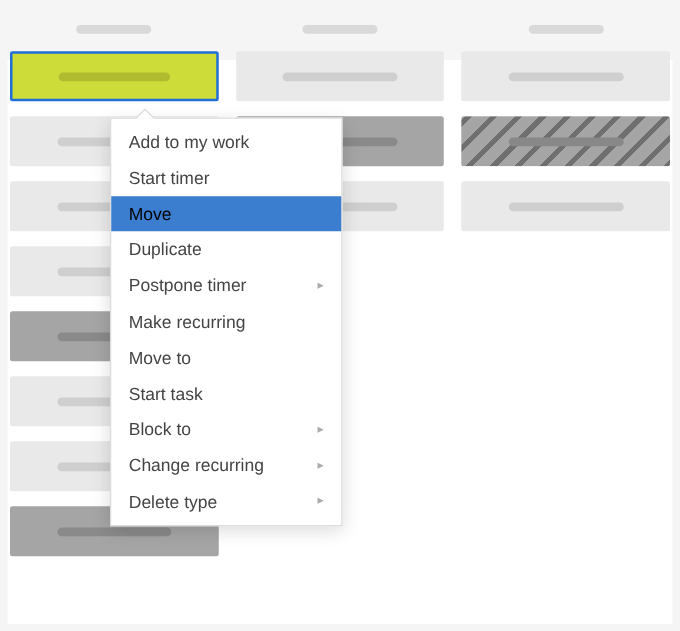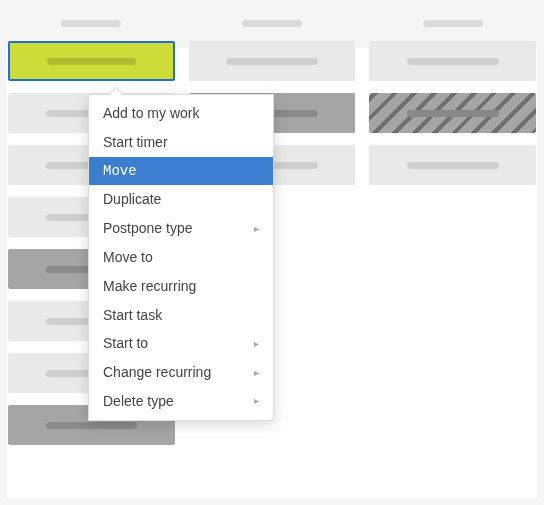--- a/index.html
+++ b/index.html
@@ -102,22 +102,21 @@
     justify-content: space-between;
     padding: 6px 14px;
     cursor: default;
     color: #444;
     font-size: 14px;
     line-height: 1.2;
     text-align: center;
   }
   .menu-item.selected {
     background: #3b7ed0;
-    color: #ffffff;
-    font-family: Liberation Mono, monospace;
+    color: #000000;
   }
   .submenu-arrow {
     font-size: 10px;
     color: #aaa;
   }
 </style>
 </head>
 <body>
 
 <div class="board-bg"></div>
@@ -191,34 +190,34 @@
     <div class="menu-item">
       <span>Start timer</span>
     </div>
     <div class="menu-item selected">
       <span>Move</span>
     </div>
     <div class="menu-item">
       <span>Duplicate</span>
     </div>
     <div class="menu-item">
-      <span>Postpone type</span>
-      <span class="submenu-arrow">▸</span>
+      <span>Postpone timer</span>
+      <span class="submenu-arrow">▸</span>
+    </div>
+    <div class="menu-item">
+      <span>Make recurring</span>
     </div>
     <div class="menu-item">
       <span>Move to</span>
     </div>
     <div class="menu-item">
-      <span>Make recurring</span>
-    </div>
-    <div class="menu-item">
       <span>Start task</span>
     </div>
     <div class="menu-item">
-      <span>Start to</span>
+      <span>Block to</span>
       <span class="submenu-arrow">▸</span>
     </div>
     <div class="menu-item">
       <span>Change recurring</span>
       <span class="submenu-arrow">▸</span>
     </div>
     <div class="menu-item">
       <span>Delete type</span>
       <span class="submenu-arrow">▸</span>
     </div>

